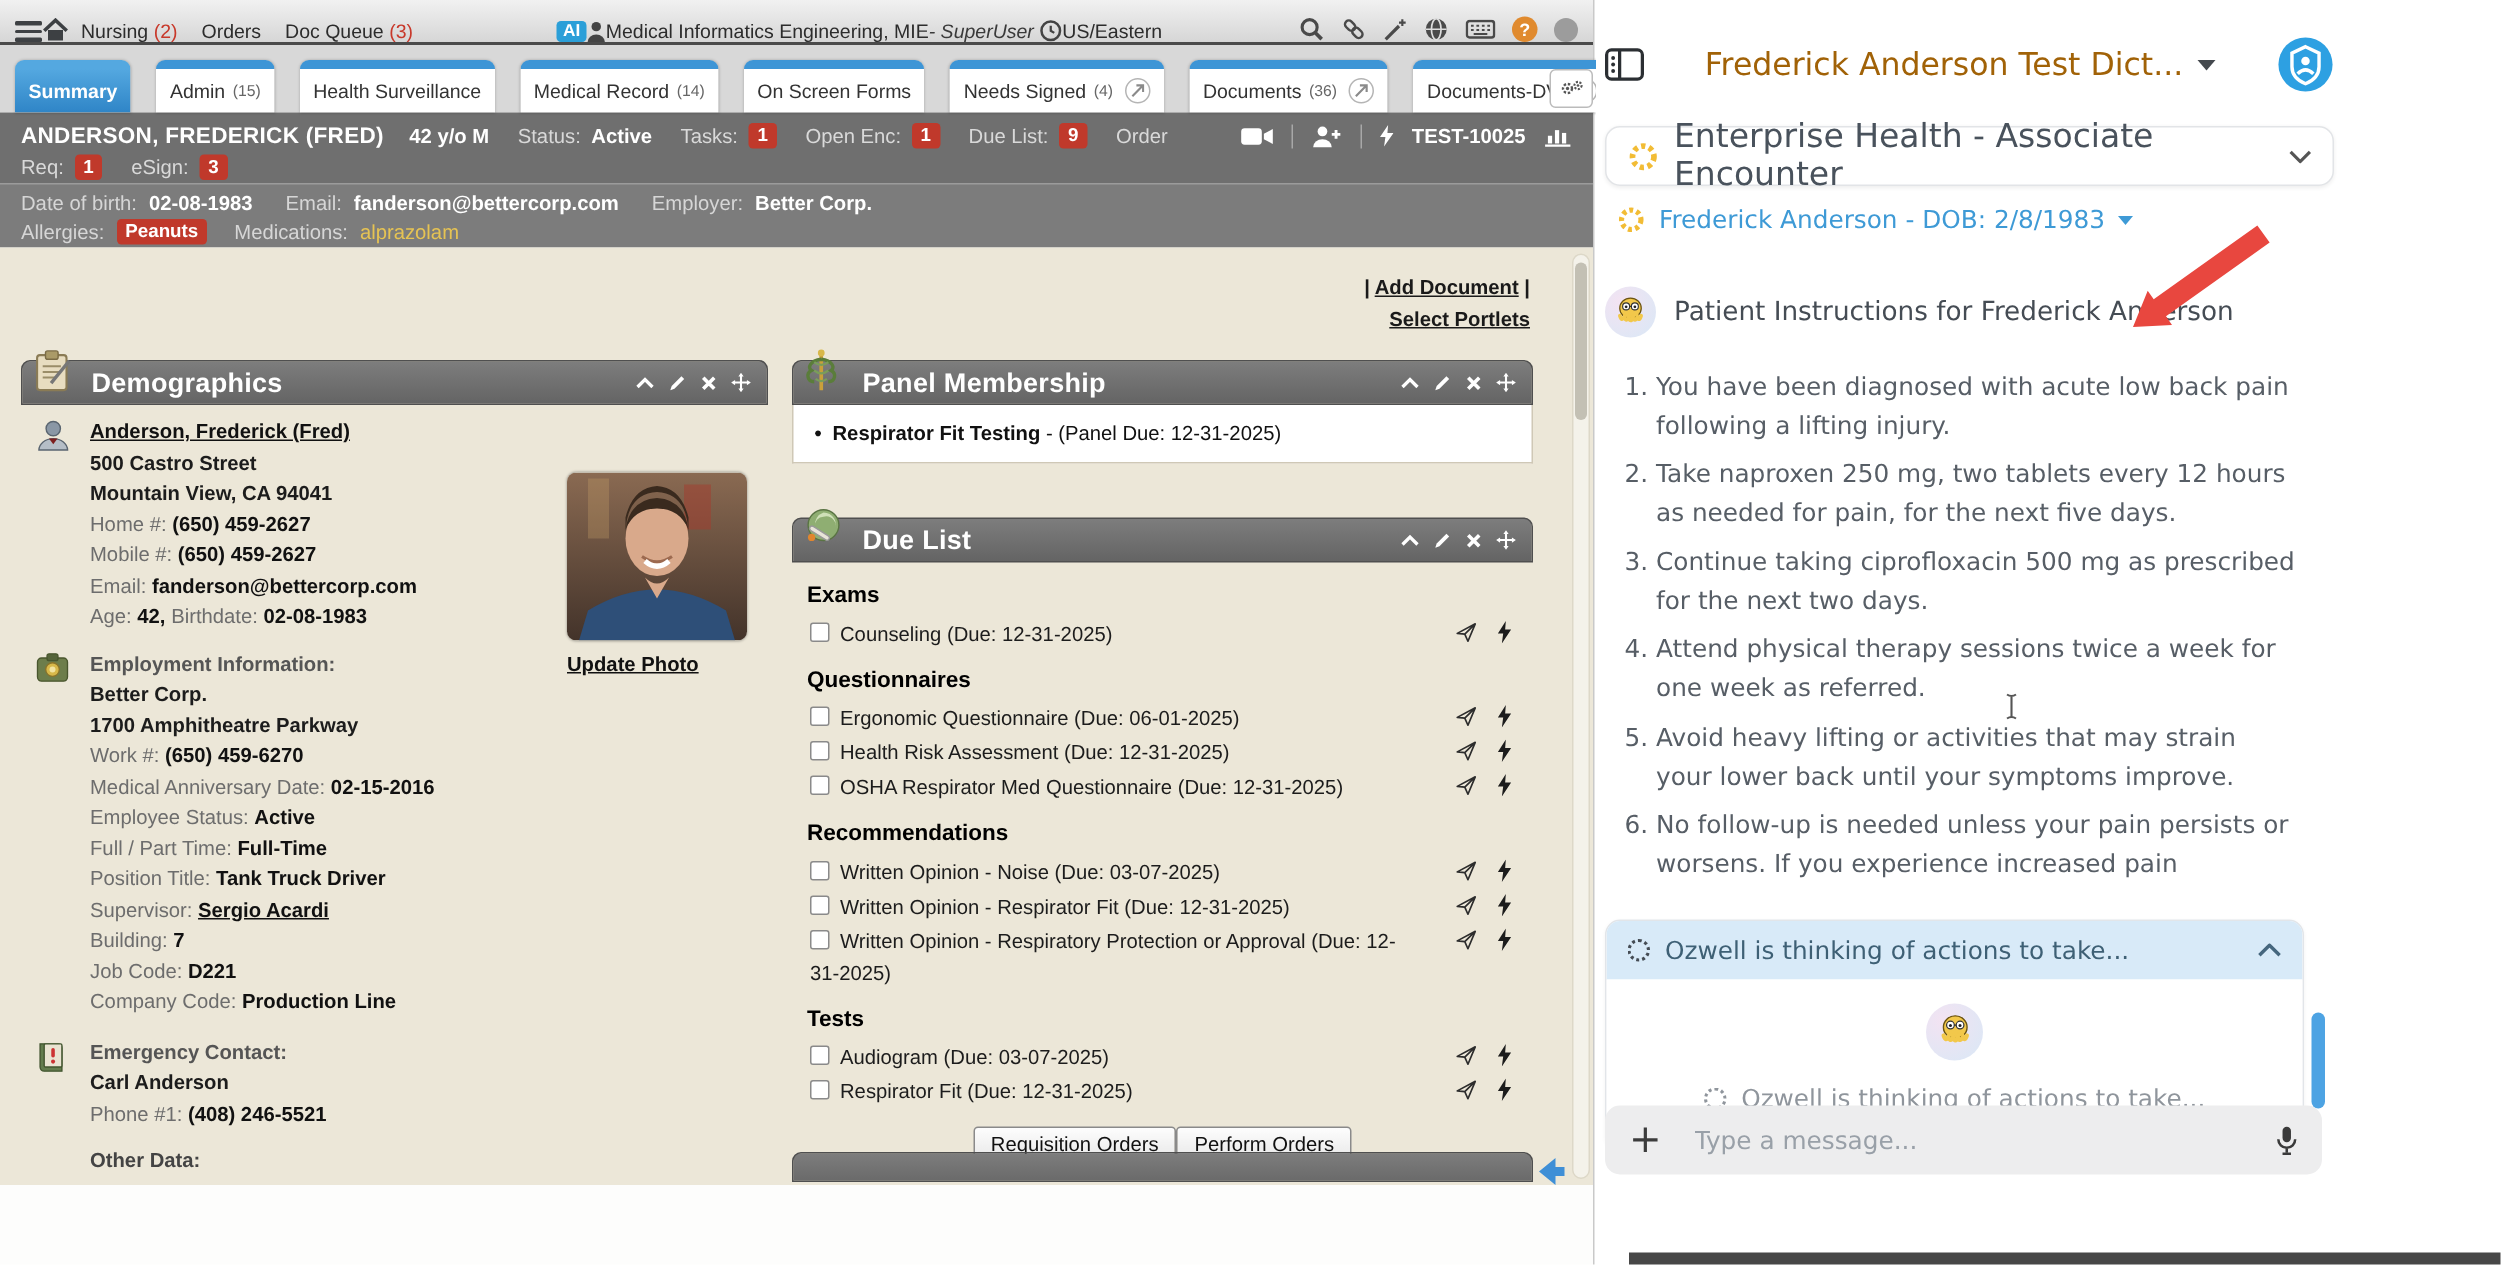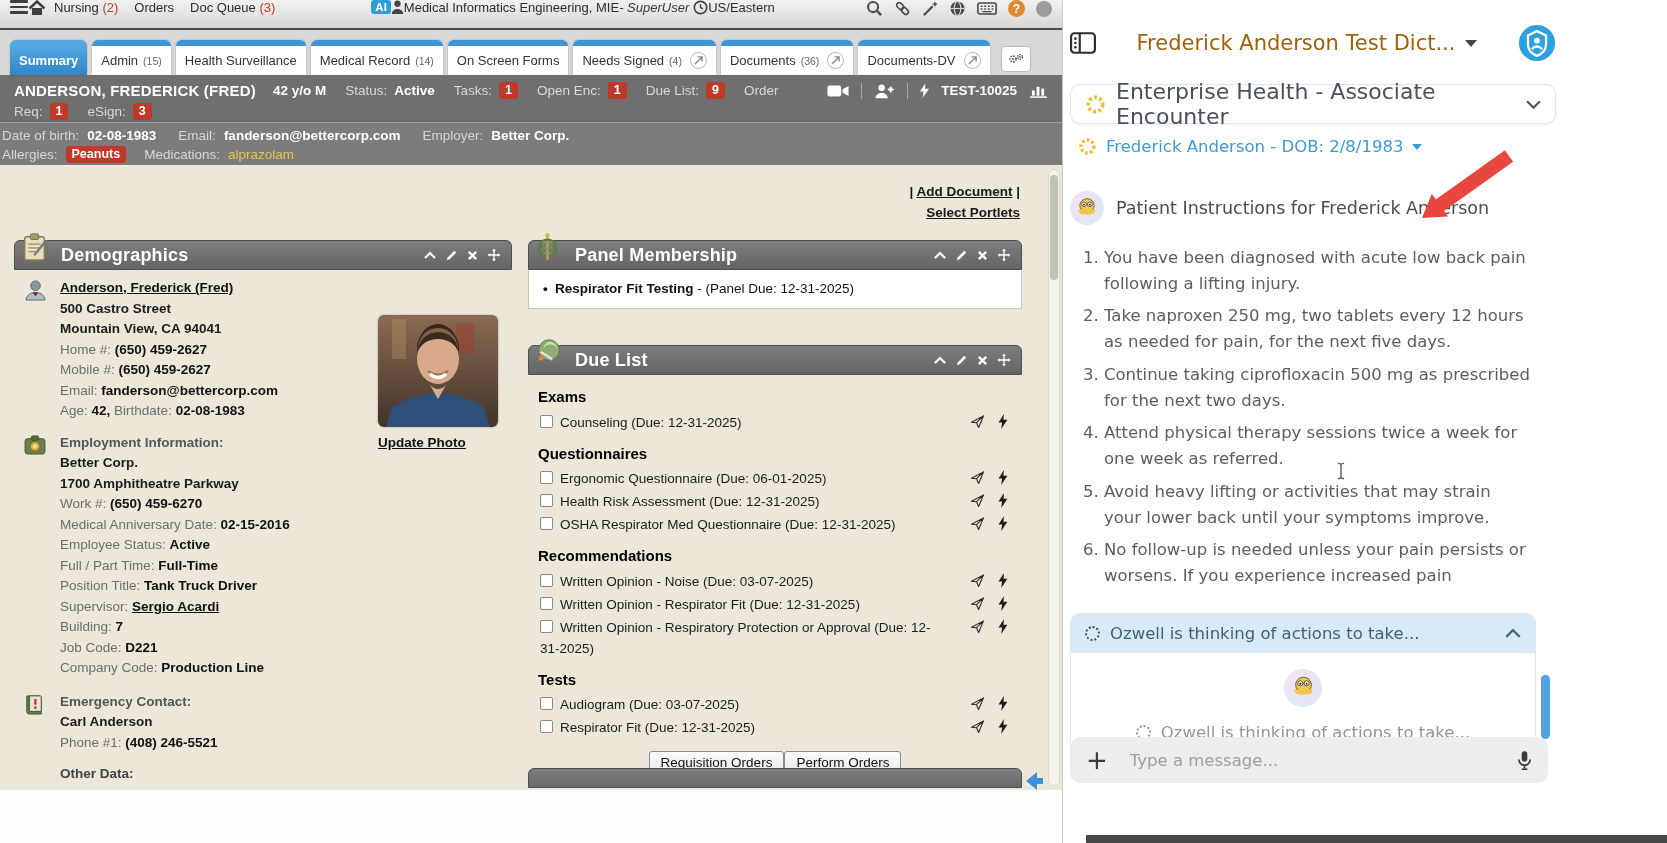--- a/index.html
+++ b/index.html
@@ -2,21 +2,21 @@
 <html><head>
 <meta charset="utf-8">
 <style>
   *{margin:0;padding:0;box-sizing:border-box}
   html,body{width:1667px;height:843px;overflow:hidden;background:#fff;
     font-family:"Liberation Sans",sans-serif;-webkit-font-smoothing:antialiased}
   svg{display:block}
   
   .app{position:absolute;left:0;top:0;width:1063px;height:843px;background:#fff;border-right:1px solid #c9c9c9}
   .topbar{height:30px;background:linear-gradient(#f1f1f1,#d6d6d6);border-bottom:2px solid #4a4a4a;
-    display:flex;align-items:flex-start;padding:0 10px;font-size:13px;color:#2c2c2c;white-space:nowrap}
+    display:flex;align-items:flex-end;padding:0 10px;font-size:13px;color:#2c2c2c;white-space:nowrap}
   .hamburger{display:inline-flex;flex-direction:column;gap:3px;cursor:pointer}
   .hamburger i{display:block;width:18px;height:2.6px;background:#3d4043;border-radius:1px}
   #topnav{display:flex;gap:16px;margin-left:8px}
   .tnav{cursor:pointer;color:#2c2c2c;text-decoration:none}
   .tn-c{color:#c8392b}
   .ai-badge{background:#2b9fd8;color:#fff;font-weight:bold;font-size:11.5px;padding:1px 4px;border-radius:3px;margin-left:96px}
   .org{font-size:13px}
   .role{font-style:italic;color:#3a3a3a}
   .icongrp{display:flex;align-items:center;gap:11px;margin-left:auto}
   .help-circle{width:17px;height:17px;border-radius:50%;background:#e08a2e;color:#fff;font-weight:bold;
@@ -38,21 +38,21 @@
   .prow{display:flex;align-items:center;gap:7px;height:21px;white-space:nowrap}
   .pname{font-weight:bold;font-size:15px;letter-spacing:.2px}
   .page-sex{font-weight:bold;margin-left:10px}
   .plbl{color:#d9d9d9;margin-left:12px}
   .pval{font-weight:bold}
   .badge{background:#c0392b;color:#fff;font-weight:bold;border-radius:3px;padding:0 6px;font-size:12.5px;line-height:17px;display:inline-block}
   .pic-cluster{margin-left:auto;display:flex;align-items:center;gap:12px}
   .vdiv{width:1px;height:16px;background:rgba(255,255,255,.4)}
   .chart-id{font-weight:bold}
   
-  .ibar{height:43px;background:#7c7c7c;border-top:1px solid #9b9b9b;color:#fff;padding:3px 2px;font-size:13.5px}
+  .ibar{height:43px;background:#7c7c7c;border-top:1px solid #9b9b9b;color:#fff;padding:3px 14px;font-size:13.5px}
   .irow{display:flex;align-items:center;gap:8px;height:19px;white-space:nowrap}
   .ilbl{color:#d6d6d6}
   .ival{font-weight:bold}
   .med-val{color:#e6c353}
   
   .content{position:relative;height:625px;background:#ece7d8;overflow:hidden}
   .toplinks{position:absolute;right:42px;top:16px;text-align:right;font-size:13.5px;font-weight:bold;color:#1a1a1a;line-height:21px}
   .toplinks .lnk{text-decoration:underline;cursor:pointer}
   .portlet{position:absolute}
   .phead{position:relative;height:30px;background:linear-gradient(#7d7d7d,#646464);border:1px solid #4f4f4f;
@@ -217,21 +217,21 @@
             <rect x="1" y="1" width="20" height="12" rx="2" fill="none" stroke="#4a4a4a" stroke-width="1.8"></rect>
             <path d="M4 4.5 h2 M8 4.5 h2 M12 4.5 h2 M16 4.5 h2 M4 7.5 h2 M8 7.5 h2 M12 7.5 h2 M16 7.5 h2 M6 10.5 h10" stroke="#4a4a4a" stroke-width="1.5"></path>
           </svg>
       </span>
       <span class="help-circle">?</span>
       <span class="gray-circle"></span>
     </span>
   </div>
 
   <div class="tabbar">
-    <div id="tabs" style="display:flex;gap:5px;align-items:flex-end">
+    <div id="tabs" style="display:flex;gap:17px;align-items:flex-end">
         <div class="tab active">
           <div class="tstrip"></div>
           <div class="tbody">
             <span class="tlabel">Summary</span>
           </div>
         </div>
         <div class="tab">
           <div class="tstrip"></div>
           <div class="tbody">
             <span class="tlabel">Admin</span>

